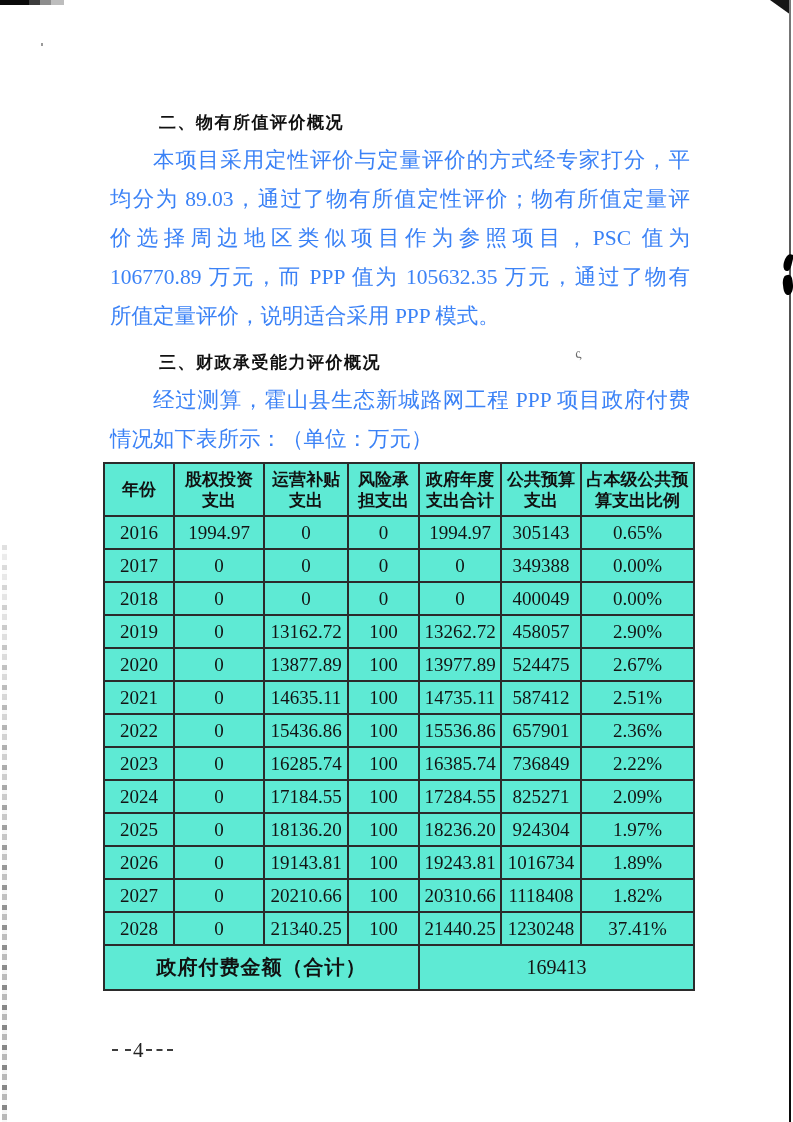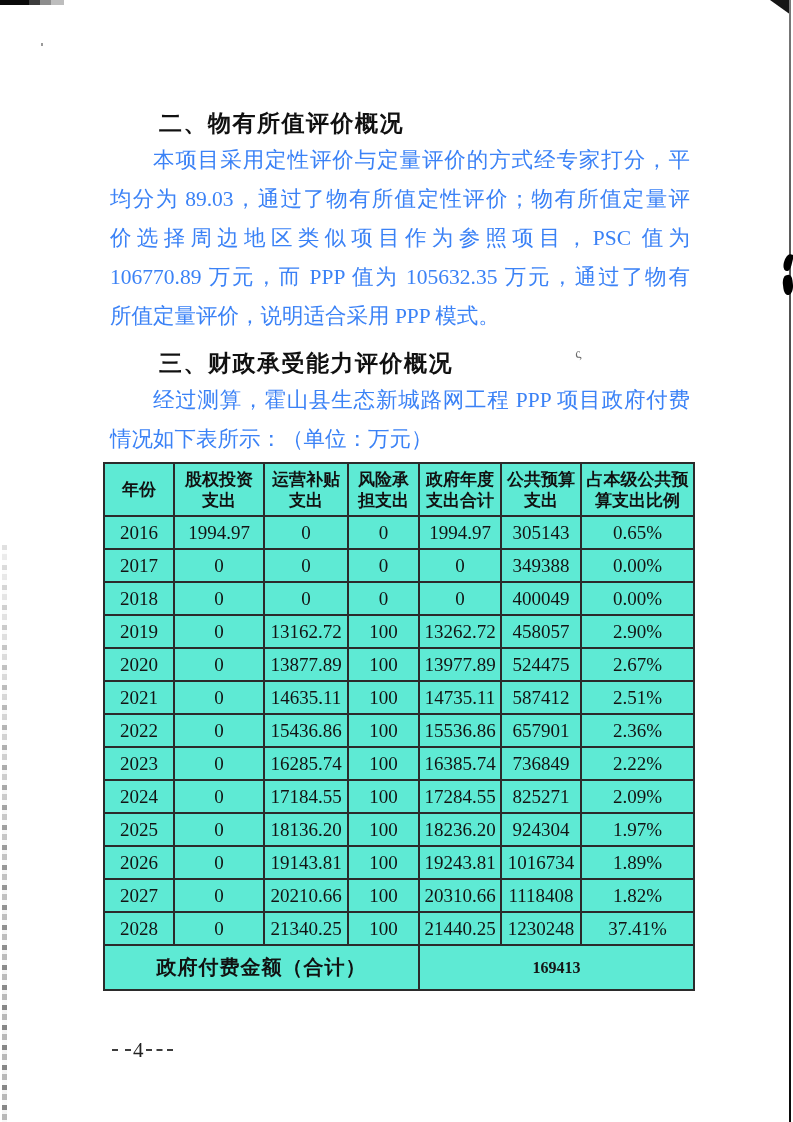--- a/index.html
+++ b/index.html
@@ -6,21 +6,21 @@
   html,body { margin:0; padding:0; background:#888; }
   .page {
     position:relative; width:793px; height:1122px; margin:0 auto;
     background:#ffffff; overflow:hidden;
     font-family:"Liberation Serif", serif; color:#151515;
   }
   
   .heading {
     position:absolute; left:159px;
     font-family:"Liberation Sans", sans-serif; font-weight:bold;
-    font-size:23px; line-height:30px; letter-spacing:1.5px; color:#111;
+    font-size:17px; line-height:30px; letter-spacing:1.5px; color:#111;
     white-space:nowrap;
   }
   #heading-s2 { top:108px; }
   #heading-s3 { top:348px; }
   
   .tline {
     position:absolute; left:110px; width:580px; height:39px;
     font-size:21.5px; line-height:39px; color:#3b82f6;
     text-align:justify; text-align-last:justify;
   }
@@ -39,21 +39,21 @@
   table.gov th {
     height:53px; font-family:"Liberation Sans", sans-serif; font-weight:bold;
     font-size:17px; line-height:21px; white-space:pre-line; color:#111;
   }
   table.gov tbody td { height:33px; font-size:19px; color:#131313; }
   table.gov tfoot td { height:45px; }
   td.flabel {
     font-family:"Liberation Sans", sans-serif; font-weight:bold;
     font-size:20px; letter-spacing:1px; color:#111;
   }
-  td.fvalue { font-size:16px;font-weight:bold; }
+  td.fvalue { font-size:20px; }
   
   .pageno {
     position:absolute; left:112px; top:1038px; height:24px;
     display:flex; align-items:center; gap:1px;
   }
   .pnd { border-top:2px dashed #3d3d3d; height:0; }
   .pnd.a { width:19px; }
   .pnd.b { width:27px; }
   .pnn { font-size:21px; color:#222; padding:0 1px; }
   

